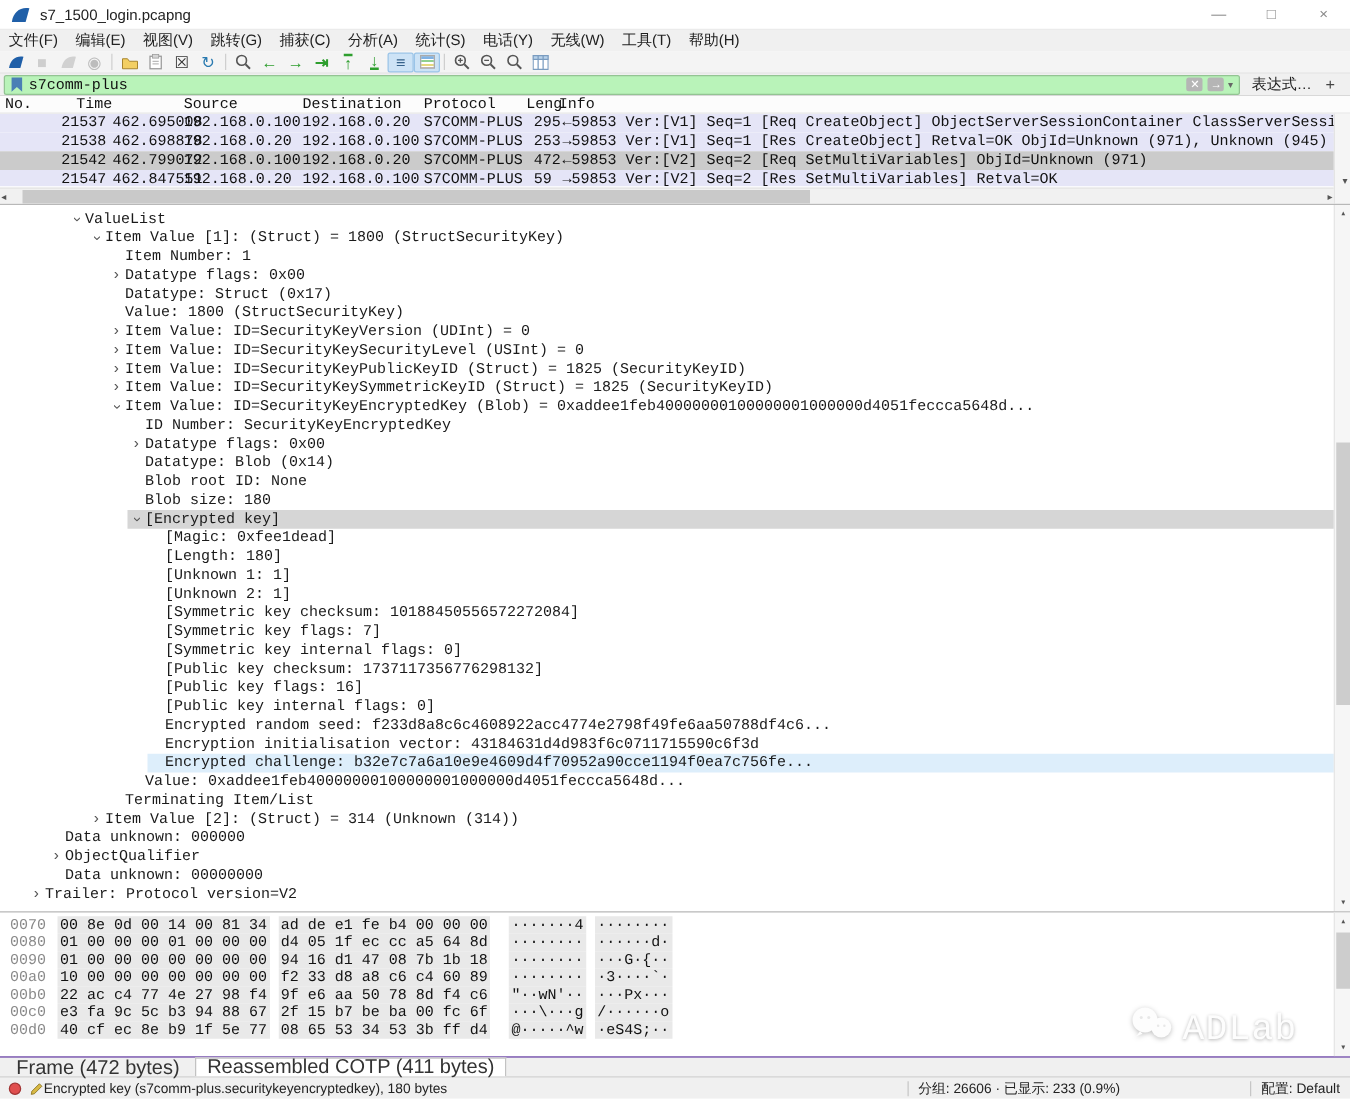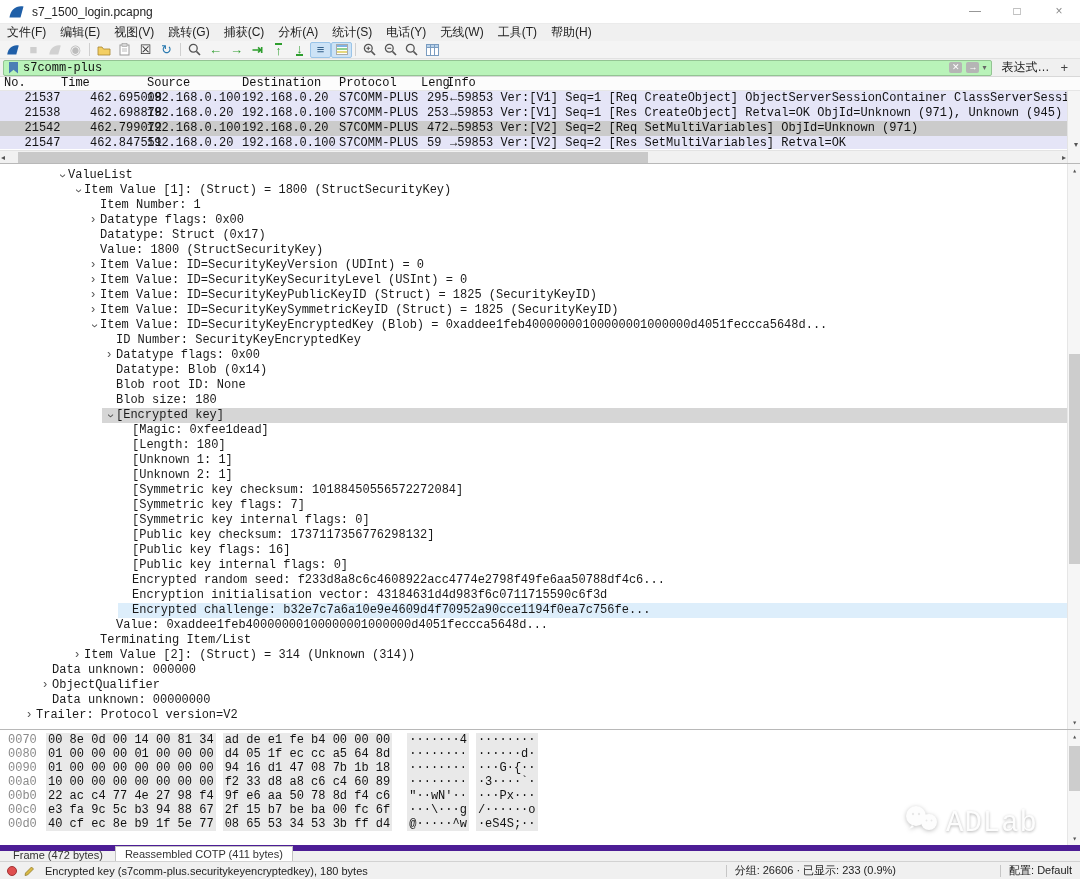--- a/index.html
+++ b/index.html
@@ -30,21 +30,21 @@
   .expr-label{font-size:12px;margin:0 9px;color:#222}
   .add-btn{font-size:13px;color:#444;margin:0 9px 0 2px}
   .plist{position:relative;height:86px;overflow:hidden;background:#fff}
   .plist-header{height:14px;position:relative;font:12px "Liberation Mono",monospace;background:#fcfcfc;border-bottom:1px solid #e6e6e6;color:#111}
   .ph{position:absolute;top:-1px;white-space:nowrap}
   .ph0{left:4px}.ph1{left:61px}.ph2{left:147px}.ph3{left:242px}.ph4{left:339px}.ph5{left:421px}.ph6{left:447px}
   .plist-rows{position:relative;height:58px;overflow:hidden}
   .prow{height:15px;position:relative;font:12px "Liberation Mono",monospace;background:#e5e5f7;color:#111;white-space:nowrap}
   .prow.selected{background:#cbcbcb}
   .pc{position:absolute;top:0;line-height:15px}
-  .pc-no{left:0;width:85px;text-align:center}
+  .pc-no{left:0;width:85px;text-align:right}
   .pc-time{left:90px}.pc-src{left:147px}.pc-dst{left:242px}.pc-proto{left:339px}
   .pc-len{left:427px;width:42px;text-align:left}
   .pc-info{left:450px}
   .hscroll{position:absolute;bottom:0;left:0;right:13px;height:13px;background:#f1f1f1;border-top:1px solid #e3e3e3}
   .hthumb{position:absolute;left:18px;top:1px;width:630px;height:11px;background:#c9c9c9}
   .sarrow{position:absolute;color:#555;font-size:8px;text-align:center}
   .vstrip{position:absolute;right:0;top:14px;bottom:0;width:13px;background:#f5f5f5;border-left:1px solid #e4e4e4}
   .detail{position:relative;height:566px;border-top:1px solid #b8b8b8;background:#fff;overflow:hidden;font:12px "Liberation Mono",monospace;padding-top:4px}
   .trow{height:15px;line-height:15px;display:flex;white-space:nowrap}
   .tind{flex:none}
@@ -55,27 +55,27 @@
   .trow.related .tcontent{background:#ddeefb}
   .vbar{position:absolute;right:0;top:0;bottom:0;width:13px;background:#f6f6f6;border-left:1px solid #e6e6e6}
   .vthumb{position:absolute;left:1px;width:11px;background:#cdcdcd}
   .hexpane{position:relative;height:116px;border-top:1px solid #b8b8b8;background:#fff;font:12px "Liberation Mono",monospace;padding-top:3px;overflow:hidden}
   .hrow{height:14px;line-height:14px;white-space:pre}
   .off{display:inline-block;margin-left:8px;width:36px;color:#8a8a8a}
   .hx,.as{display:inline-block;background:#e9e9e9;padding:0 2px;color:#111}
   .hx1{margin-left:2px}.hx2{margin-left:7px}.as1{margin-left:15px}.as2{margin-left:7px}
   .watermark{position:absolute;right:42px;bottom:2px;display:flex;align-items:center;gap:4px;color:#fdfdfd;text-shadow:0 1px 3px rgba(0,0,0,.30);font-size:29px;letter-spacing:1px}
   .wm-icon{filter:drop-shadow(0 1px 2px rgba(0,0,0,.25))}
-  .bytetabs{height:16px;background:#f0f0f0;border-top:6px solid #4c1d95;display:flex;align-items:flex-end;padding-left:3px;font-size:11px;color:#333}
+  .bytetabs{height:16px;background:#f0f0f0;border-top:1px solid #4c1d95;display:flex;align-items:flex-end;padding-left:3px;font-size:16px;color:#333}
   .btab{padding:0 9px;margin-right:2px;height:14px;line-height:14px;border:1px solid transparent;white-space:nowrap}
   .btab.active{background:#fff;border:1px solid #c2c2c2;border-bottom:none;height:15px}
   .statusbar{height:18px;background:#f0f0f0;border-top:1px solid #d2d2d2;display:flex;align-items:center;font-size:11px;color:#222}
   .expert-dot{width:10px;height:10px;border-radius:50%;background:#e04f4f;border:1px solid #a23434;margin-left:7px;flex:none}
   .sb-pencil{margin-left:6px;flex:none;display:flex}
-  .sb-field{margin-left:10px;flex:1;white-space:nowrap;overflow:hidden}
+  .sb-field{flex:1;white-space:nowrap;overflow:hidden}
   .sb-sep{width:1px;height:12px;background:#c6c6c6;margin:0 8px;flex:none}
   .sb-packets{white-space:nowrap}
   .sb-gap{flex:none;width:96px}
   .sb-profile{white-space:nowrap;margin-right:8px}
 </style>
 </head>
 <body>
 
 <div>
 

